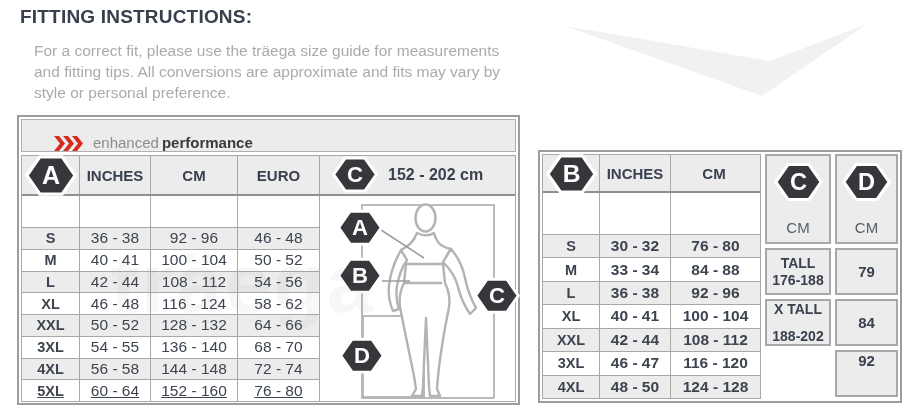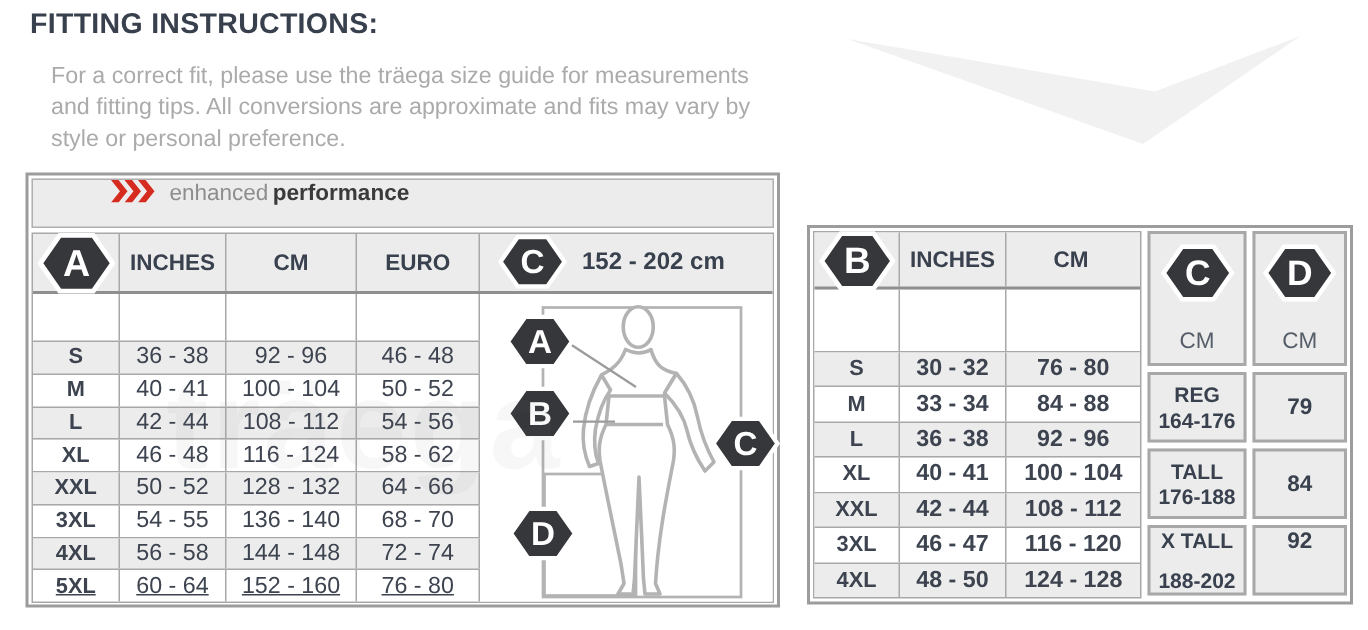--- a/index.html
+++ b/index.html
@@ -16,21 +16,21 @@
   
   .hex{display:block;}
   .hex polygon{fill:#35373a;stroke:#fff;stroke-width:3.5;}
   .hex text{fill:#fff;font-weight:bold;font-family:"Liberation Sans",sans-serif;text-anchor:middle;}
   .cellline{border-right:1px solid #a8a8a8;}
 
   
   .ltable{position:absolute;left:17px;top:115px;width:503px;height:290px;box-sizing:border-box;
           border:2px solid #9c9c9c;background:#fff;padding:2px;}
   .logo-band{height:33px;box-sizing:border-box;background:#ececec;border:1px solid #b0b0b0;
-             display:flex;align-items:flex-start;padding-left:52px;}
+             display:flex;align-items:flex-end;padding-left:32px;}
   .logo-band .chev{margin-right:7px;}
   .logo-enh{font-size:15px;color:#8d8d8d;}
   .logo-perf{font-size:15px;font-weight:bold;color:#3a3a3a;margin-left:3px;}
   .lgrid{margin-top:3px;height:247px;box-sizing:border-box;border:1px solid #a8a8a8;
          display:flex;flex-direction:column;position:relative;}
   .hdr-row{display:flex;height:40px;background:#ececec;border-bottom:2px solid #8f8f8f;
            box-sizing:border-box;position:relative;z-index:3;}
   .hc{display:flex;align-items:center;justify-content:center;box-sizing:border-box;
       font-weight:bold;font-size:15px;color:#39414e;}
   .hc.size{width:58px;position:relative;}
@@ -292,24 +292,20 @@
 
     <div class="mcol ccol">
       <div class="block headblock">
         <svg class="hex" width="49" height="42" viewBox="0 0 56 48">
           <polygon points="2,24 16,4 40,4 54,24 40,44 16,44"></polygon>
           <text x="28" y="33" font-size="27">C</text>
         </svg>
         <span class="unit-label">CM</span>
       </div>
       <div class="block vblock">
-        <span class="blk-label">REG</span>
-        <span class="blk-range">164-176</span>
-      </div>
-      <div class="block vblock">
         <span class="blk-label">TALL</span>
         <span class="blk-range">176-188</span>
       </div>
       <div class="block vblock">
         <span class="blk-label">X TALL</span>
         <span class="blk-range">188-202</span>
       </div>
     </div>
 
     <div class="mcol dcol">

